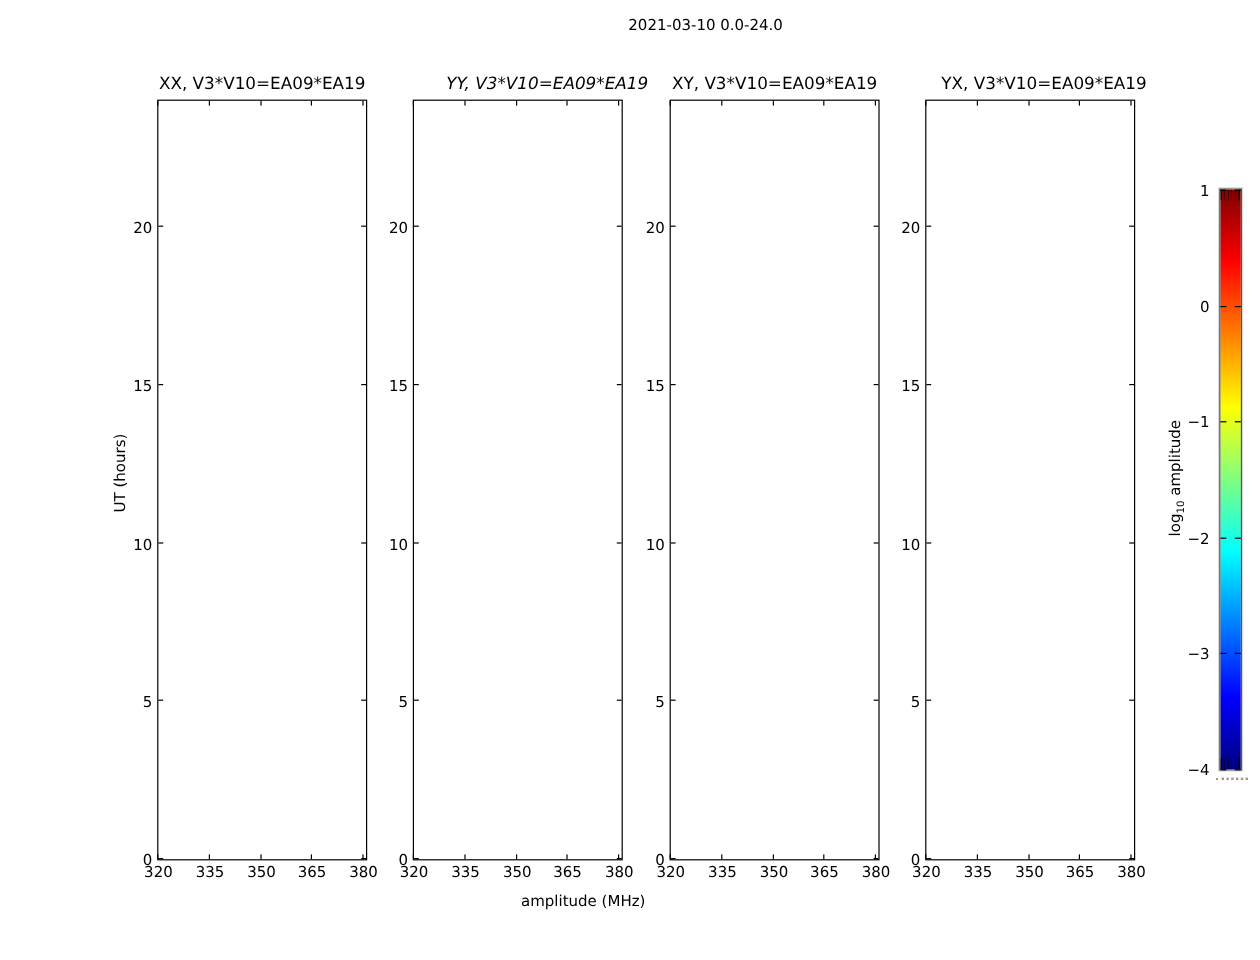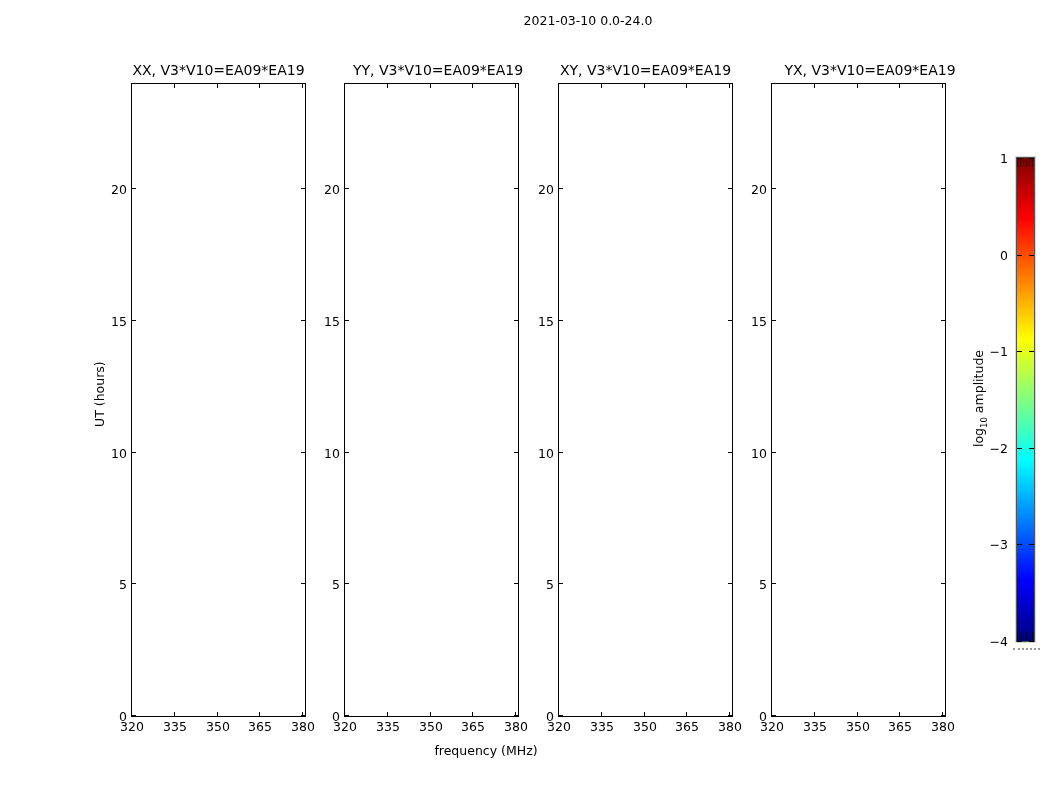--- a/index.html
+++ b/index.html
@@ -60,21 +60,21 @@
       <div class="tlabel x-tlabel" style="left: 132px; top: 719px;">320</div>
       <div class="tlabel x-tlabel" style="left: 175px; top: 719px;">335</div>
       <div class="tlabel x-tlabel" style="left: 218px; top: 719px;">350</div>
       <div class="tlabel x-tlabel" style="left: 260px; top: 719px;">365</div>
       <div class="tlabel x-tlabel" style="left: 303px; top: 719px;">380</div>
       <div class="tlabel y-tlabel" style="left: 86px; top: 709px;">0</div>
       <div class="tlabel y-tlabel" style="left: 86px; top: 577px;">5</div>
       <div class="tlabel y-tlabel" style="left: 86px; top: 446px;">10</div>
       <div class="tlabel y-tlabel" style="left: 86px; top: 314px;">15</div>
       <div class="tlabel y-tlabel" style="left: 86px; top: 182px;">20</div>
-      <div class="panel-title" style="left: 438px;">YY, V3*V10=EA09*EA19</div>
+      <div class="panel-title" style="left: 456px; font-style: italic;">YY, V3*V10=EA09*EA19</div>
       <div class="panel" style="left: 344px; top: 83px; width: 175px; height: 634px;">
         <div class="tick" style="left: -1px; bottom: 0px; width: 1px; height: 4px;"></div>
         <div class="tick" style="left: -1px; top: 0px; width: 1px; height: 4px;"></div>
         <div class="tick" style="left: 42px; bottom: 0px; width: 1px; height: 4px;"></div>
         <div class="tick" style="left: 42px; top: 0px; width: 1px; height: 4px;"></div>
         <div class="tick" style="left: 85px; bottom: 0px; width: 1px; height: 4px;"></div>
         <div class="tick" style="left: 85px; top: 0px; width: 1px; height: 4px;"></div>
         <div class="tick" style="left: 127px; bottom: 0px; width: 1px; height: 4px;"></div>
         <div class="tick" style="left: 127px; top: 0px; width: 1px; height: 4px;"></div>
         <div class="tick" style="left: 170px; bottom: 0px; width: 1px; height: 4px;"></div>
@@ -165,21 +165,21 @@
       <div class="tlabel y-tlabel" style="left: 726px; top: 577px;">5</div>
       <div class="tlabel y-tlabel" style="left: 726px; top: 446px;">10</div>
       <div class="tlabel y-tlabel" style="left: 726px; top: 314px;">15</div>
       <div class="tlabel y-tlabel" style="left: 726px; top: 182px;">20</div>
     </div>
 
   <div class="vlabel" style="left:92px;top:427px;">
     <span>UT (hours)</span>
   </div>
 
-  <div class="xlabel">frequency (MHz)</div>
+  <div class="xlabel">amplitude (MHz)</div>
 
   <div class="cbar-bar" id="cbar-bar" style="background: linear-gradient(to top, rgb(0, 0, 128) 0%, rgb(0, 0, 255) 12.5%, rgb(0, 255, 255) 37.5%, rgb(255, 255, 0) 62.5%, rgb(255, 0, 0) 87.5%, rgb(128, 0, 0) 100%);">
     <div class="comb top"></div>
     <div class="comb bottom"></div>
   <div class="cbtick" style="left: 0px; top: 0px;"></div>
       <div class="cbtick" style="right: 0px; top: 0px;"></div>
       <div class="cbtick" style="left: 0px; top: 97px;"></div>
       <div class="cbtick" style="right: 0px; top: 97px;"></div>
       <div class="cbtick" style="left: 0px; top: 193px;"></div>
       <div class="cbtick" style="right: 0px; top: 193px;"></div>

